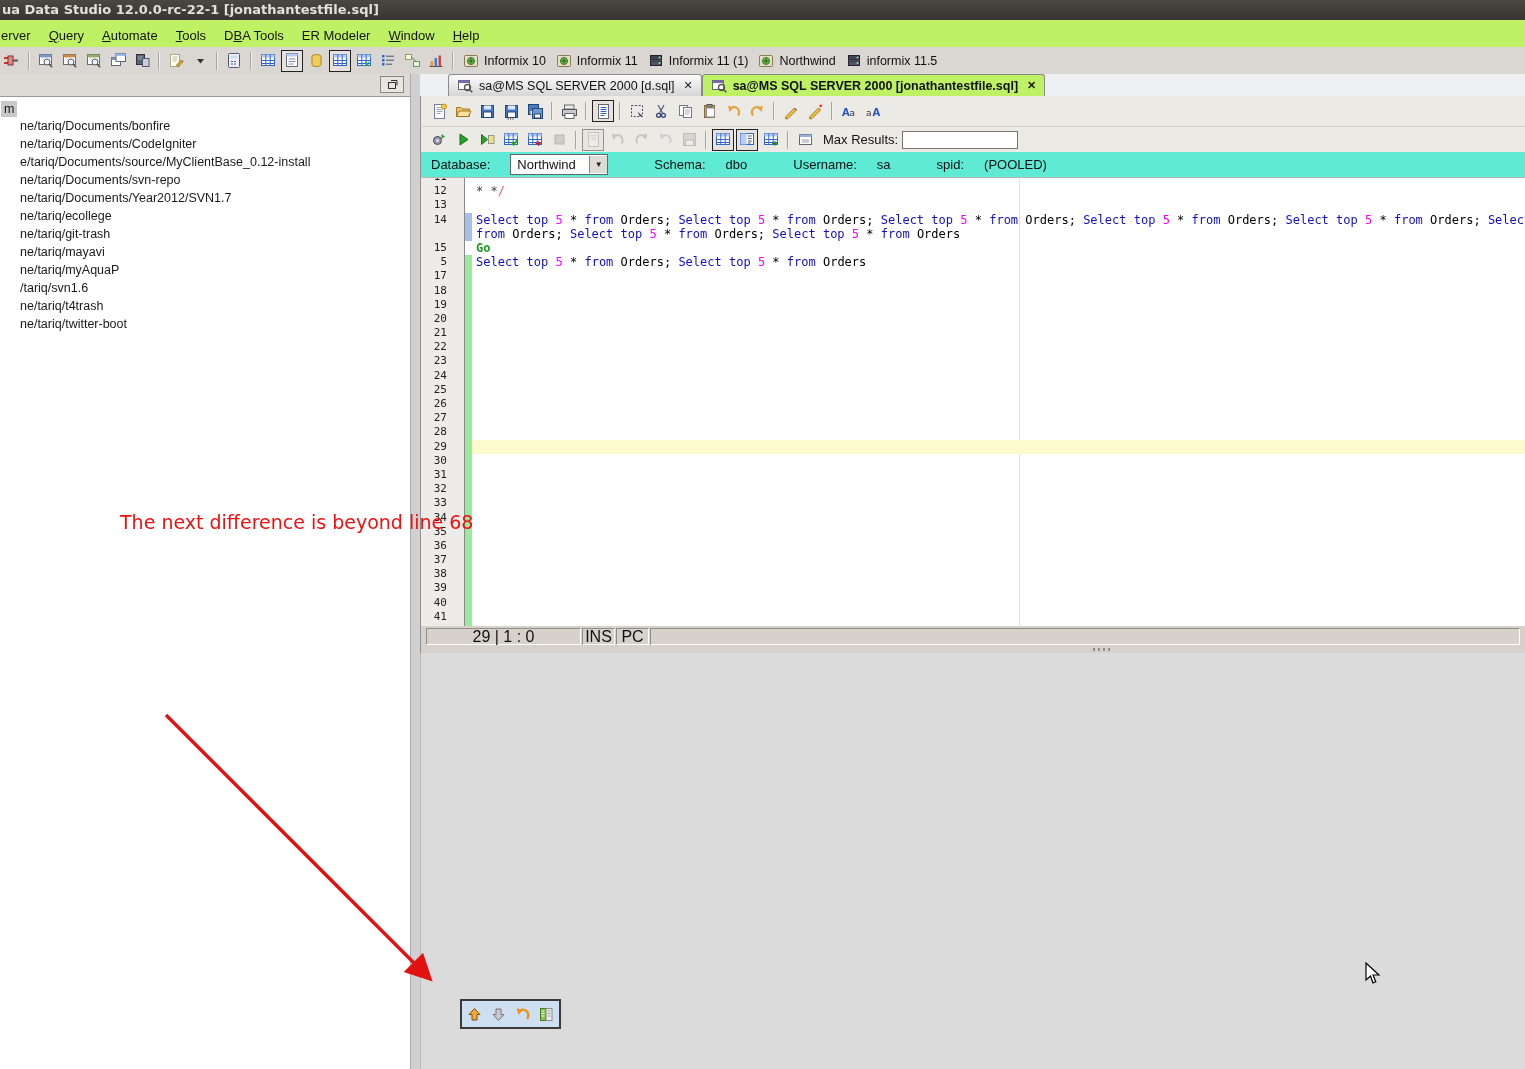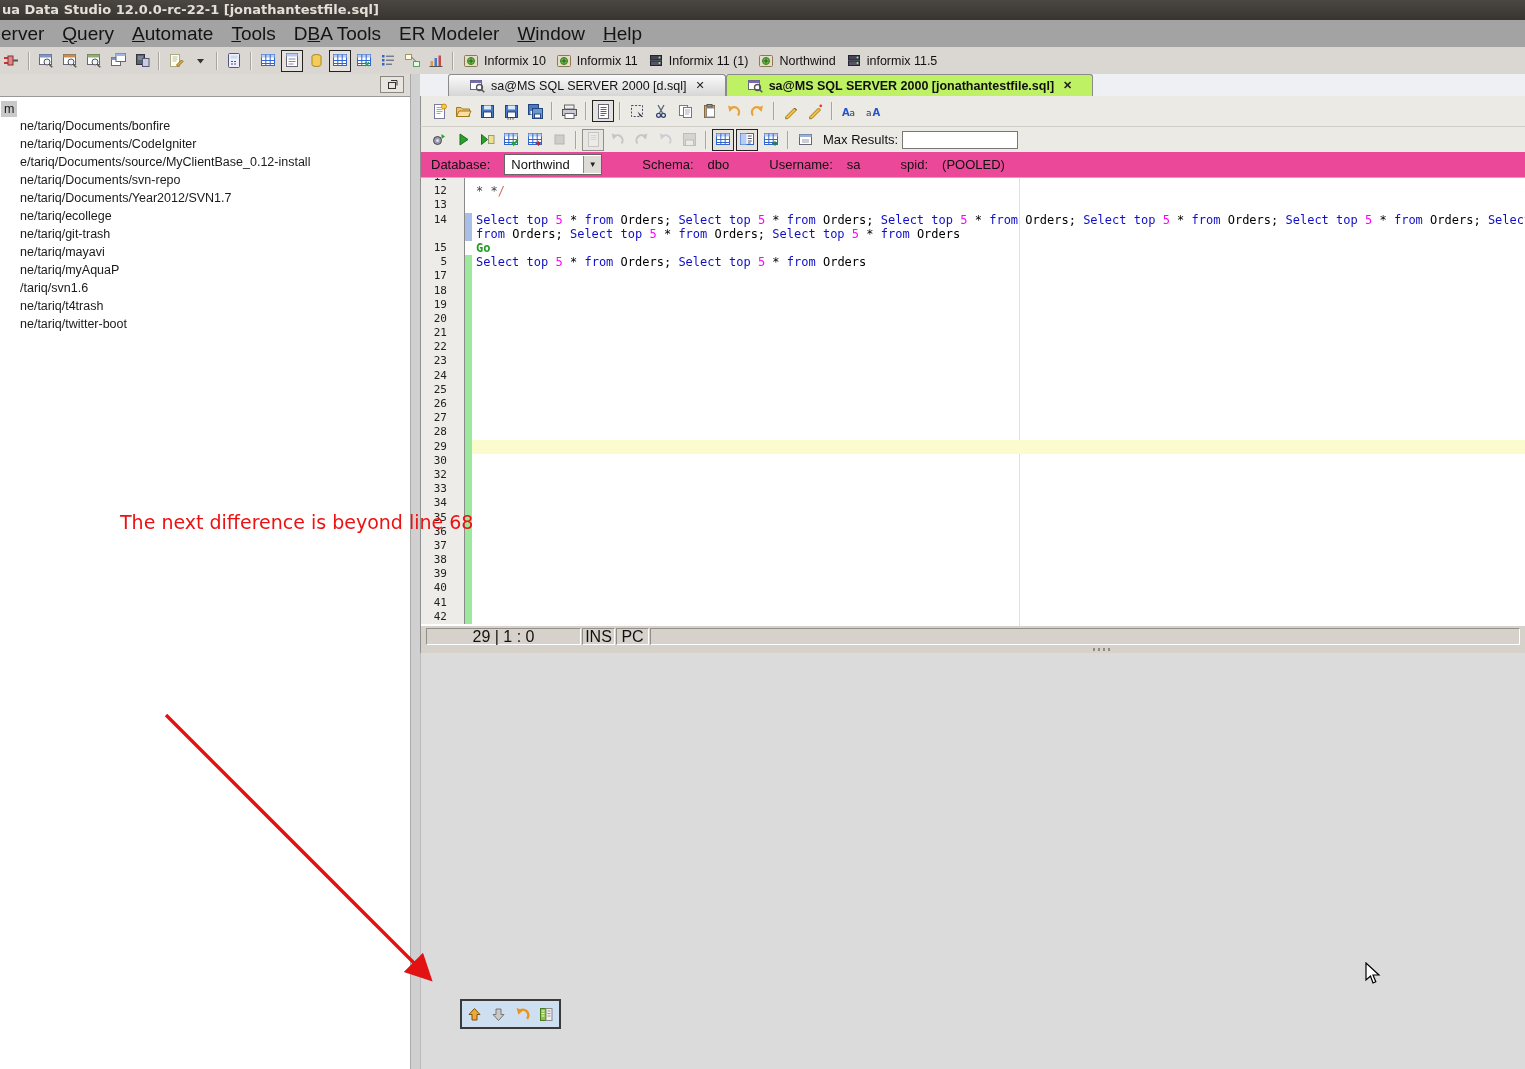--- a/index.html
+++ b/index.html
@@ -8,23 +8,23 @@
        -webkit-font-smoothing:antialiased}
   .abs{position:absolute}
 
   
   #titlebar{left:0;top:0;width:1525px;height:20px;
     background:linear-gradient(#4a4642,#38342f);color:#e4e0d8;
     font:bold 13px "DejaVu Sans",sans-serif;line-height:20px;padding-left:2px;
     white-space:nowrap;overflow:hidden}
 
   
-  #menubar{left:0;top:20px;width:1525px;height:27px;background:#a3a3a3;
-    border-bottom:1px solid #c2beb8;display:flex;align-items:center;
-    font-size:19px;color:#141414}
+  #menubar{left:0;top:20px;width:1525px;height:27px;background:#bef264;
+    border-bottom:1px solid #c2beb8;display:flex;align-items:flex-end;
+    font-size:13px;color:#141414}
   .mitem{padding:4px 9px;cursor:default;white-space:nowrap}
   .mitem:first-child{padding-left:1px}
   .mu{text-decoration:underline}
 
   
   #maintoolbar{left:0;top:47px;width:1525px;height:27px;background:#dad6d1;
     border-bottom:1px solid #aeaaa4;display:flex;align-items:center}
   .tbtn{display:inline-flex;align-items:center;justify-content:center;
     width:22px;height:22px;margin:0 1px;background:transparent;border:1px solid transparent;
     padding:0;cursor:default}
@@ -51,42 +51,42 @@
   .sitem.sel{background:#c9c9c9;display:inline-block;height:16px;line-height:16px;
     padding:0 3px;margin-left:1px}
 
   
   #divider{left:410px;top:74px;width:10px;height:995px;background:#d0d0d0;
     border-left:1px solid #aaa;border-right:1px solid #aaa}
 
   
   #tabstrip{left:420px;top:74px;width:1105px;height:22px;background:#eef0f4;
     border-bottom:1px solid #808080;display:flex;align-items:flex-end}
-  .tab{display:flex;align-items:center;gap:5px;height:21px;padding:0 20px;
+  .tab{display:flex;align-items:center;gap:5px;height:21px;padding:0 8px;
     border:1px solid #8a8a8a;border-bottom:none;border-radius:3px 3px 0 0;
     background:linear-gradient(#fbfbfb,#d6d6d6);font-size:12.5px;color:#111;
     cursor:default;white-space:nowrap}
   .tab.active{background:#bef264;font-weight:bold}
   .tab .closex{font-size:11px;color:#222;margin-left:4px;cursor:default}
   #tab-spacer{width:28px}
 
   
   #edtb1{left:420px;top:96px;width:1105px;height:31px;background:#eceae5;
     border-left:1px solid #909090;border-bottom:1px solid #d2cfc9;
     display:flex;align-items:center;padding-left:6px;box-sizing:border-box}
   #edtb2{left:420px;top:127px;width:1105px;height:25px;background:#eceae5;
     border-left:1px solid #909090;display:flex;align-items:center;
     padding-left:6px;box-sizing:border-box}
   #maxres{display:flex;align-items:center;gap:4px;margin-left:6px;font-size:13px;color:#111}
   #maxres input{width:110px;height:16px;border:1px solid #777;background:#fff;
     font-size:12px;padding:0 2px}
-  #dbbar{left:420px;top:152px;width:1105px;height:26px;background:#ec4899;
+  #dbbar{left:420px;top:152px;width:1105px;height:26px;background:#5eead4;
     border-left:1px solid #909090;border-bottom:1px solid #b8b4ae;
     display:flex;align-items:center;padding-left:10px;box-sizing:border-box;
-    font-size:13px;color:#111;gap:12px}
+    font-size:13px;color:#111;gap:18px}
   #dbselect{display:flex;align-items:center;height:19px;border:1px solid #666;
     background:#fff;margin-left:2px}
   #dbselect .val{padding:0 6px;font-size:13px;min-width:66px}
   #dbselect .arrowbox{width:17px;height:17px;background:#dedad5;border-left:1px solid #888;
     display:flex;align-items:center;justify-content:center;font-size:8px;color:#222}
   .dblabel{margin-left:28px}
   .dbval{margin-left:2px}
 
   
   #codearea{left:420px;top:178px;width:1105px;height:448px;background:#fff;
@@ -851,20 +851,25 @@
         <span class="gnum">29</span>
         <span class="gbar green"></span>
         <span class="ctxt"></span>
       </div>
       <div class="crow">
         <span class="gnum">30</span>
         <span class="gbar green"></span>
         <span class="ctxt"></span>
       </div>
       <div class="crow">
+        <span class="gnum">31</span>
+        <span class="gbar green"></span>
+        <span class="ctxt"></span>
+      </div>
+      <div class="crow">
         <span class="gnum">32</span>
         <span class="gbar green"></span>
         <span class="ctxt"></span>
       </div>
       <div class="crow">
         <span class="gnum">33</span>
         <span class="gbar green"></span>
         <span class="ctxt"></span>
       </div>
       <div class="crow">

